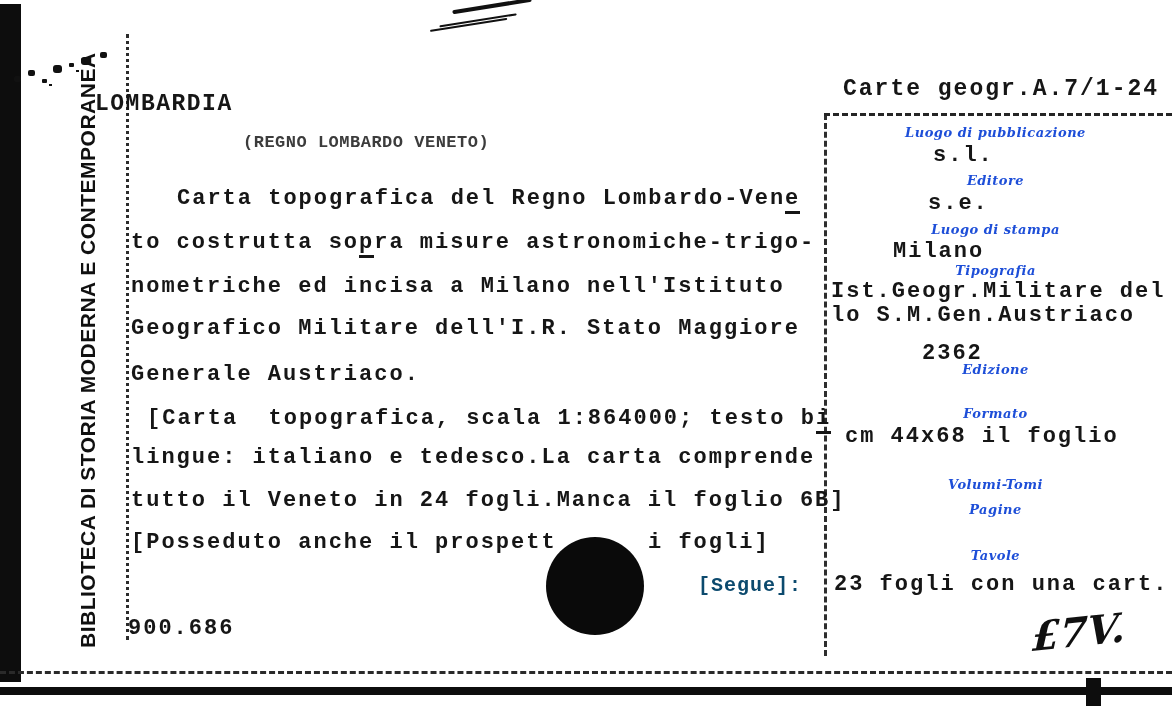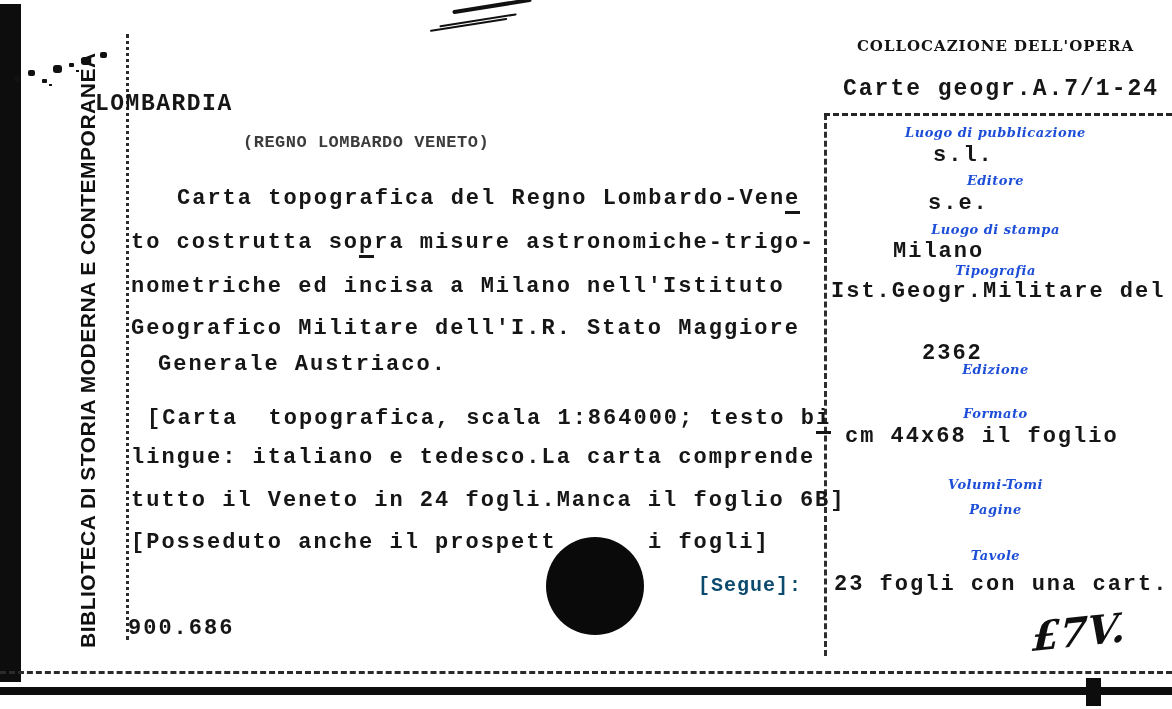--- a/index.html
+++ b/index.html
@@ -34,21 +34,21 @@
     font-family:"Liberation Sans", sans-serif;font-weight:900;font-size:21px;
     letter-spacing:0.5px;color:#101010;white-space:nowrap;z-index:2;
   }
 
   
   .tw{position:absolute;color:#161616;font-weight:700;font-size:22px;letter-spacing:2px;white-space:pre;z-index:2;}
   .u{border-bottom:3px solid #161616;}
   .heading{left:95px;top:91px;font-size:23px;letter-spacing:1.5px;}
   .heading-qual{left:243px;top:97px;font-size:17px;letter-spacing:0.5px;color:#3c3c3c;margin-top:36px;}
   .l1{left:177px;top:186px;} .l2{left:131px;top:230px;} .l3{left:131px;top:274px;}
-  .l4{left:131px;top:316px;} .l5{left:131px;top:352px;margin-left:27px;} .l6{left:131px;top:406px;margin-left:16px;}
+  .l4{left:131px;top:316px;} .l5{left:131px;top:362px;} .l6{left:131px;top:406px;margin-left:16px;}
   .l7{left:131px;top:445px;} .l8{left:131px;top:488px;}
   .l9a{left:131px;top:530px;} .l9b{left:648px;top:530px;}
   .segue{left:698px;top:574px;font-size:20px;letter-spacing:1px;color:#0c4a6e;}
   .invnum{left:128px;top:616px;}
 
   
   .col-header{position:absolute;left:828px;top:37px;width:335px;text-align:center;
     font-family:"DejaVu Serif", serif;font-weight:700;font-size:15px;letter-spacing:1px;color:#141414;z-index:2;}
   .call-number{left:843px;top:76px;font-size:23px;text-align:center;}
   .flabel{position:absolute;left:828px;width:335px;text-align:center;
@@ -89,34 +89,34 @@
   <div class="tw l5">Generale Austriaco.</div>
   <div class="tw l6"><span>[Carta  topografica, scala 1:864000; testo b</span><span class="u">i</span></div>
   <div class="tw l7">lingue: italiano e tedesco.La carta comprende</div>
   <div class="tw l8">tutto il Veneto in 24 fogli.Manca il foglio 6B]</div>
   <div class="tw l9a">[Posseduto anche il prospett</div>
   <div class="tw l9b">i fogli]</div>
   <div class="ink-blot"></div>
   <div class="tw segue">[Segue]:</div>
   <div class="tw invnum">900.686</div>
 
-  <div class="col-header">COLLOCAZIONE DELL'OPERA</div>
   <div class="tw call-number">Carte geogr.A.7/1-24</div>
 
   <div class="flabel f-lpub">Luogo di pubblicazione</div>
   <div class="tw v-sl">s.l.</div>
 
   <div class="flabel f-edit">Editore</div>
   <div class="tw v-se">s.e.</div>
 
   <div class="flabel f-lstampa">Luogo di stampa</div>
   <div class="tw v-milano">Milano</div>
 
   <div class="flabel f-tipo">Tipografia</div>
   <div class="tw v-tipo1">Ist.Geogr.Militare del</div>
+  <div class="tw v-tipo2">lo S.M.Gen.Austriaco</div>
 
   <div class="tw v-anno">2362</div>
   <div class="flabel f-ediz">Edizione</div>
 
   <div class="flabel f-formato">Formato</div>
   <div class="tw v-formato">cm 44x68 il foglio</div>
 
   <div class="flabel f-volumi">Volumi-Tomi</div>
   <div class="flabel f-pagine">Pagine</div>
   <div class="flabel f-tavole">Tavole</div>

